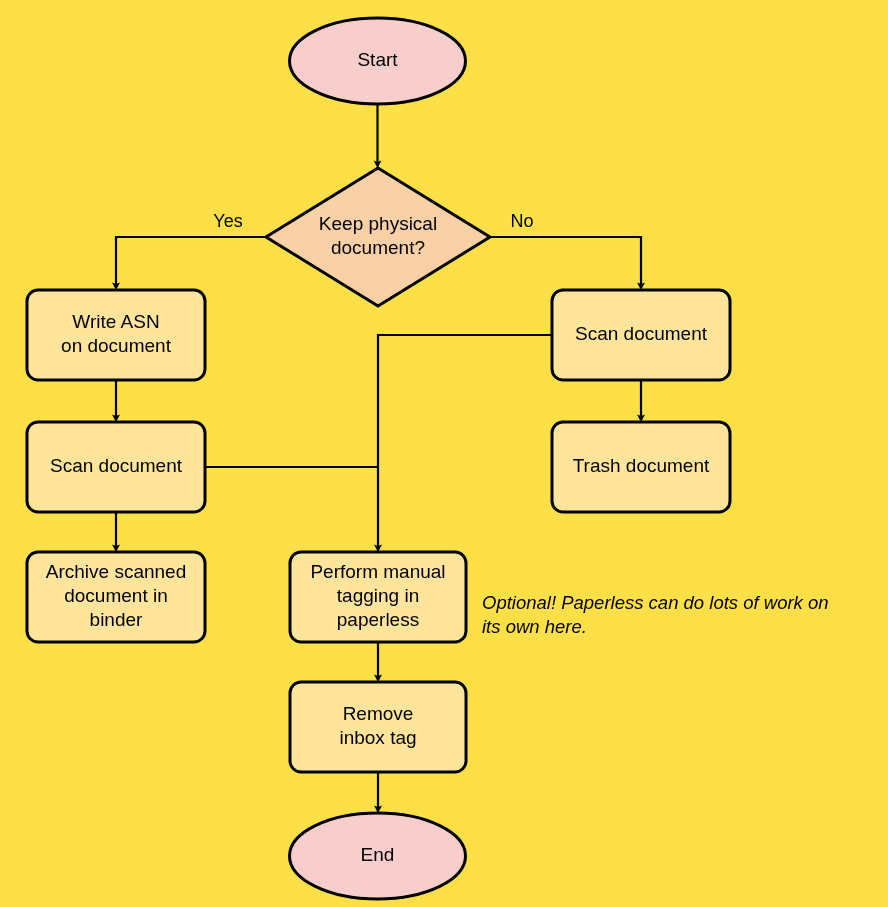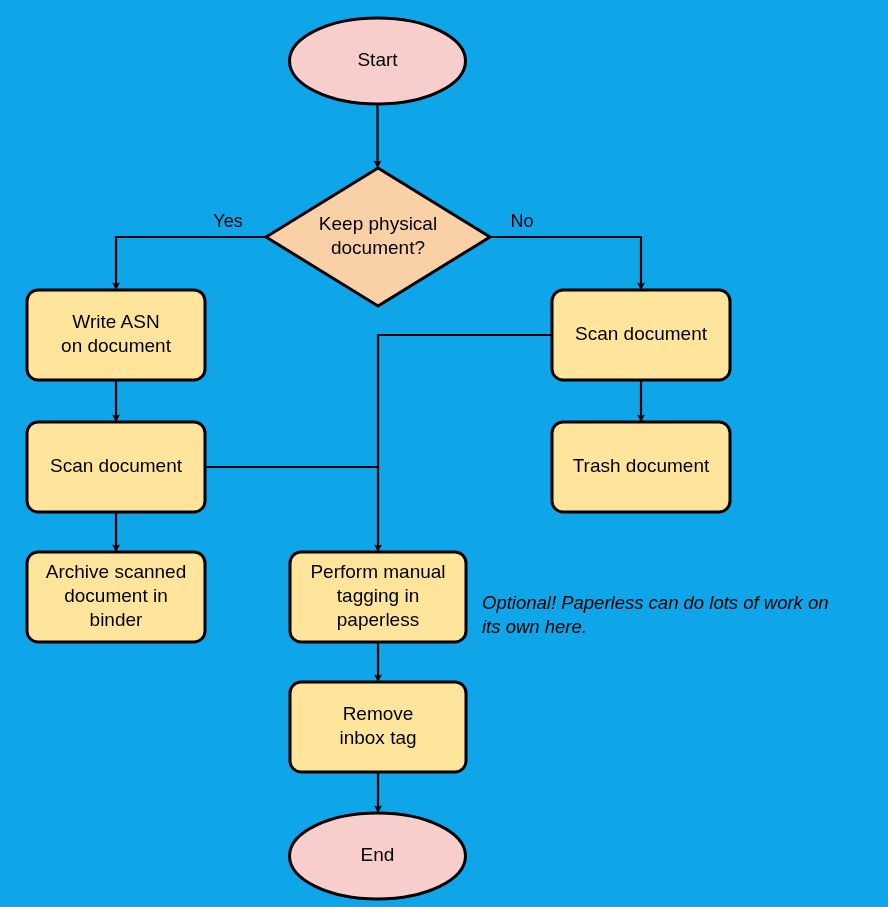--- a/index.html
+++ b/index.html
@@ -11,21 +11,21 @@
   body {
     width: 888px;
     height: 907px;
     font-family: "Liberation Sans", sans-serif;
     overflow: hidden;
   }
   #flowchart-root {
     position: relative;
     width: 888px;
     height: 907px;
-    background: #0ea5e9;
+    background: #fde047;
   }
   svg.diagram {
     display: block;
     width: 888px;
     height: 907px;
   }
   .node-shape {
     stroke: #000000;
     stroke-width: 3;
   }

